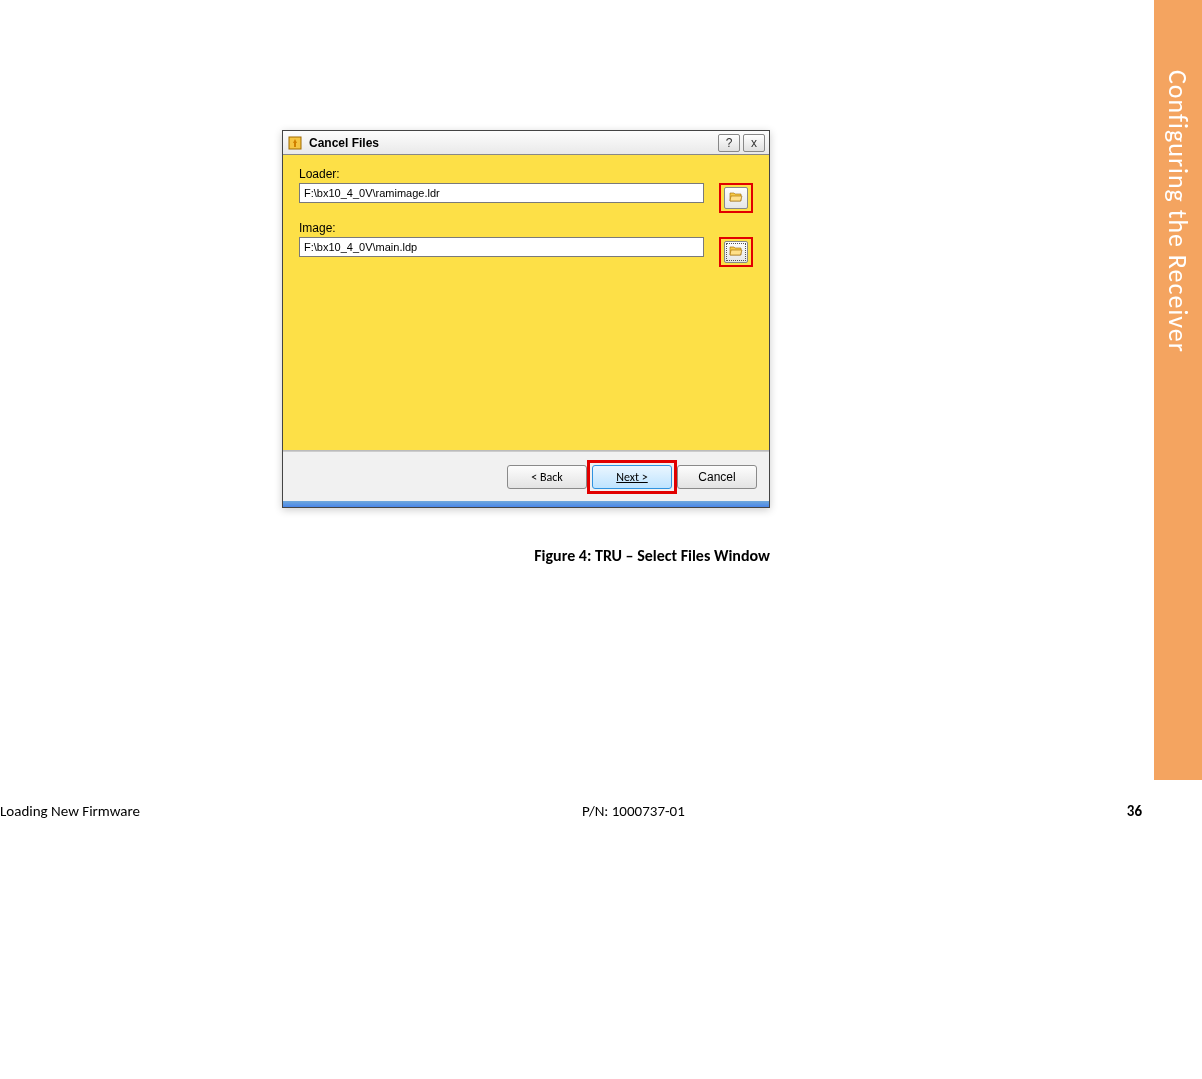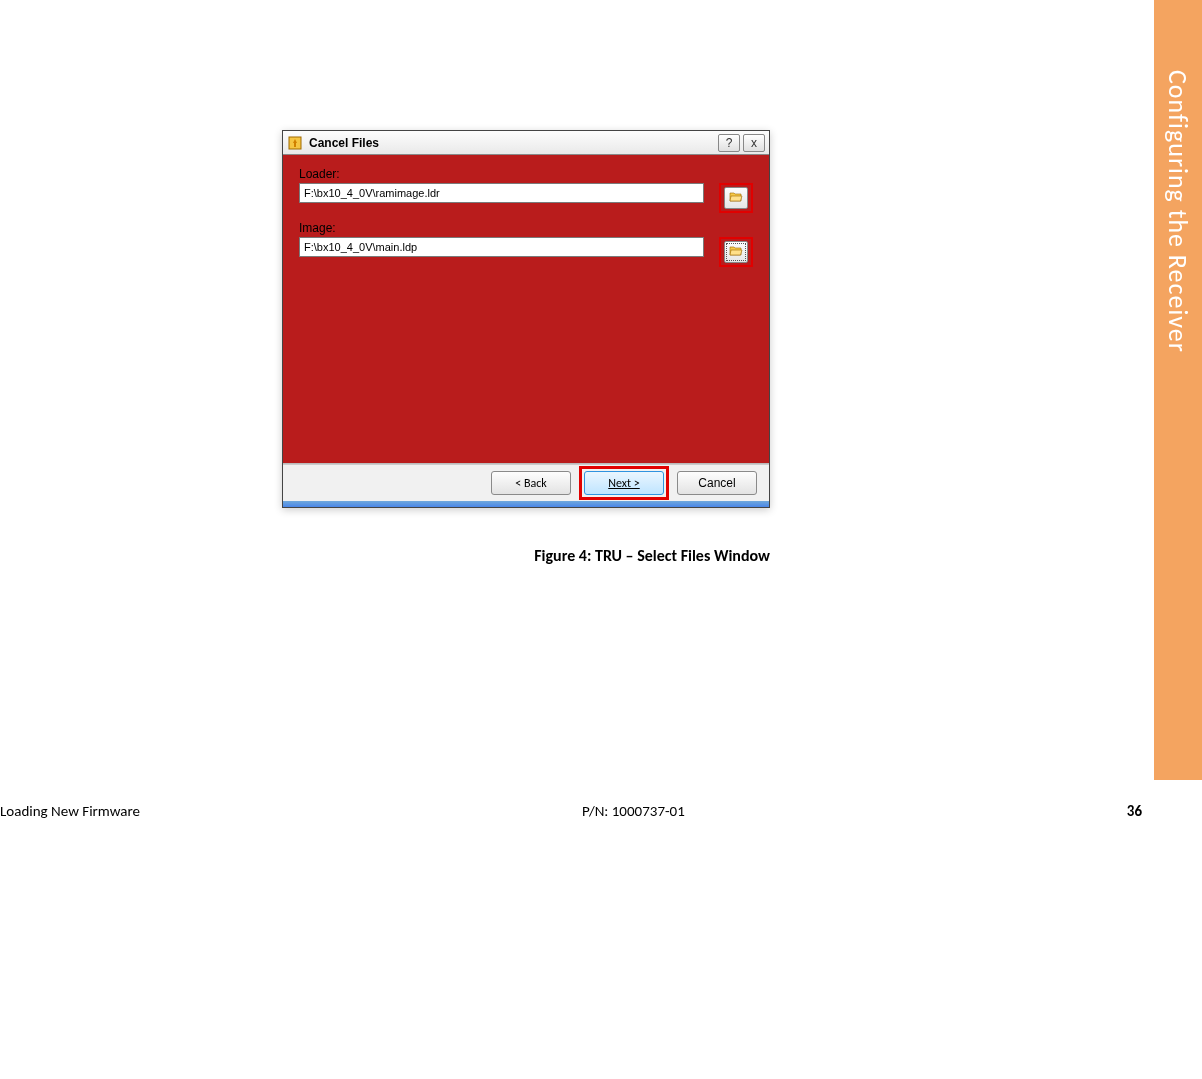--- a/index.html
+++ b/index.html
@@ -80,21 +80,21 @@
     margin-left: 3px;
     display: flex;
     align-items: center;
     justify-content: center;
     font-size: 12px;
     color: #333;
     cursor: default;
   }
   .dialog-body {
     flex: 1 1 auto;
-    background: #b91c1c;
+    background: #fde047;
     padding: 10px 16px 0 16px;
     position: relative;
   }
   .field-label {
     font-size: 12px;
     color: #000;
     margin-top: 2px;
     margin-bottom: 2px;
   }
   .field-row {
@@ -137,27 +137,26 @@
   .browse-btn.dotted {
     outline: 1px dotted #555;
     outline-offset: -3px;
   }
   .dialog-sep {
     border: none;
     border-top: 1px solid #bbb;
     margin: 0;
   }
   .dialog-footer {
-    height: 37px;
+    height: 50px;
     background: #f1f1f1;
     display: flex;
     align-items: center;
     justify-content: flex-end;
     padding: 0 12px;
-    gap: 8px;
     border-top: 1px solid #ccc;
   }
   .wiz-btn {
     width: 80px;
     height: 24px;
     border: 1px solid #8a8a8a;
     border-radius: 3px;
     background: linear-gradient(to bottom,#fdfdfd,#e3e3e3);
     font-size: 12px;
     color: #000;

